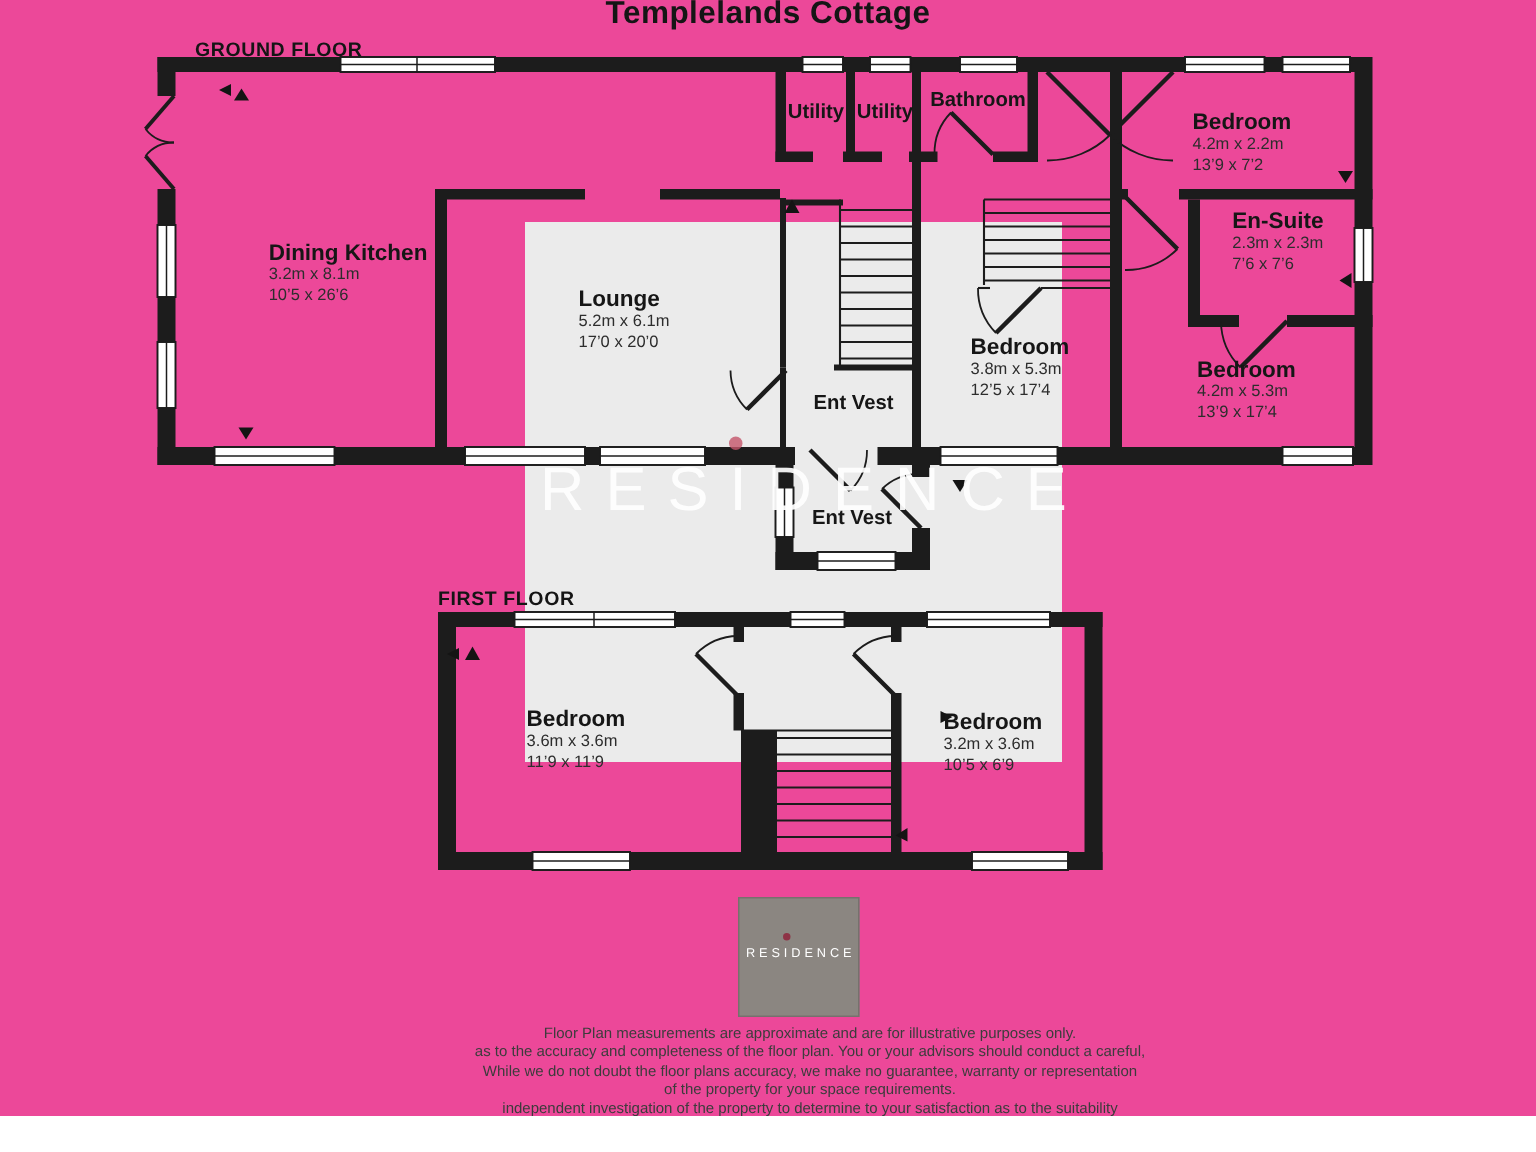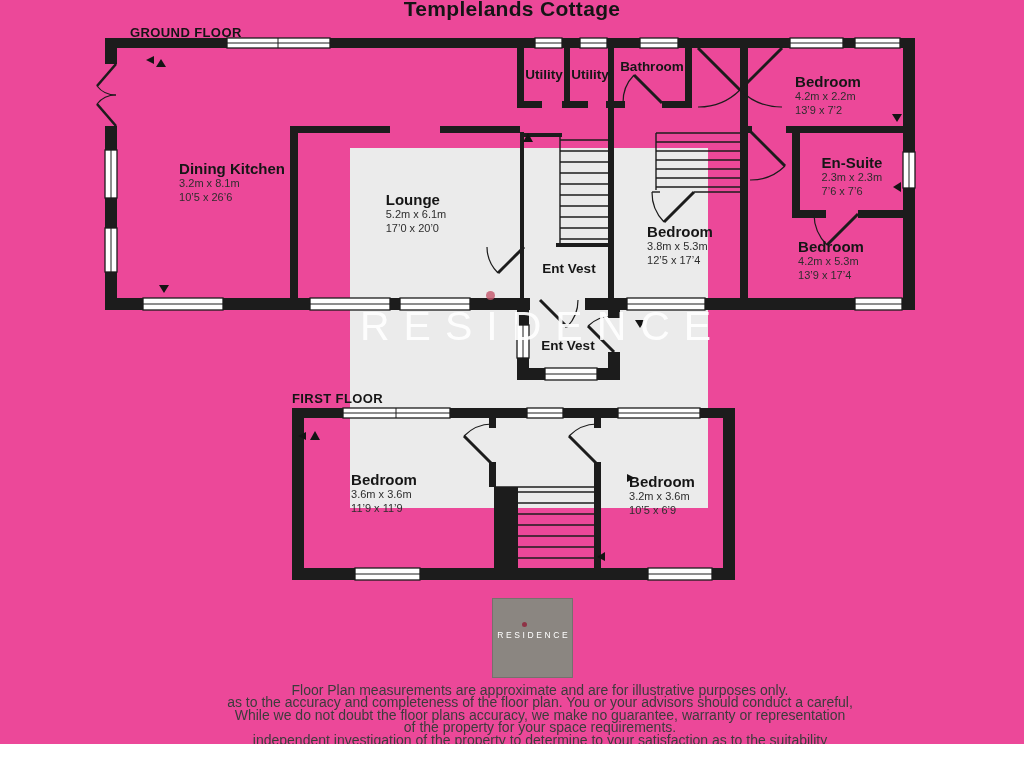--- a/index.html
+++ b/index.html
@@ -20,21 +20,21 @@
   .room{position:absolute;transform:translate(-50%,-50%);text-align:left;z-index:5;white-space:nowrap;}
   .room .rname{font-size:15px;font-weight:bold;color:#161616;line-height:17px;}
   .room .rdim{font-size:11px;color:#2d2d2d;line-height:13.5px;}
   .room.small .rname{font-size:13.5px;line-height:15px;}
   .logo{position:absolute;left:492px;top:598px;width:81px;height:80px;background:#8b8681;
         border:1px solid #76716d;box-sizing:border-box;z-index:6;}
   .logo-text{position:absolute;left:0;right:0;top:31px;text-align:center;color:#fff;
              font-size:8.5px;letter-spacing:2.6px;text-indent:2.6px;font-weight:500;}
   .logo-dot{position:absolute;left:29px;top:23px;width:5px;height:5px;border-radius:50%;background:#8e3346;}
   .disclaimer{position:absolute;left:56px;right:0;top:684px;text-align:center;
-              font-size:14px;color:#3c3c3c;line-height:12.4px;z-index:6;}
+              font-size:10px;color:#3c3c3c;line-height:12.4px;z-index:6;}
   .credit{position:absolute;left:56px;right:0;top:750px;text-align:right;
           font-size:16px;color:#262626;z-index:6;}
 </style>
 </head>
 <body>
 
 <div class="page">
 
   <div class="title">Templelands Cottage</div>
   <div class="wm-rect"></div>
@@ -287,21 +287,21 @@
     <div class="rname">Utility</div>
   </div>
   <div class="room small" style="left:652px;top:66px">
     <div class="rname">Bathroom</div>
   </div>
   <div class="room" style="left:828px;top:95px">
     <div class="rname">Bedroom</div>
     <div class="rdim">4.2m x 2.2m</div>
     <div class="rdim">13’9 x 7’2</div>
   </div>
-  <div class="room" style="left:852px;top:176px">
+  <div class="room" style="left:852px;top:161px">
     <div class="rname">En-Suite</div>
     <div class="rdim">2.3m x 2.3m</div>
     <div class="rdim">7’6 x 7’6</div>
   </div>
   <div class="room" style="left:680px;top:245px">
     <div class="rname">Bedroom</div>
     <div class="rdim">3.8m x 5.3m</div>
     <div class="rdim">12’5 x 17’4</div>
   </div>
   <div class="room" style="left:831px;top:260px">

